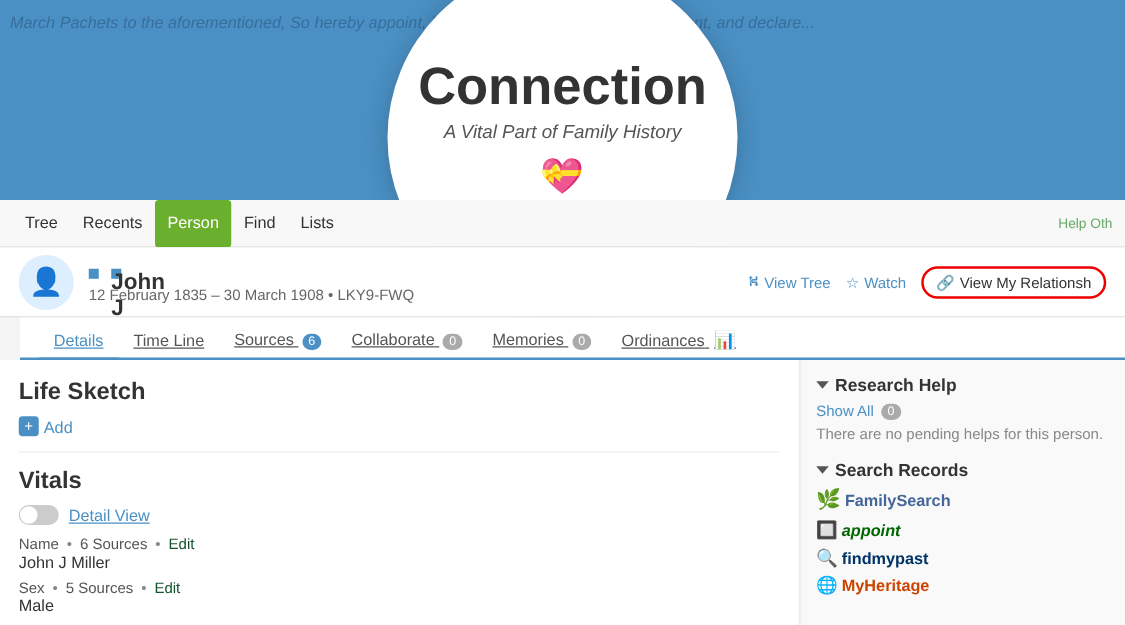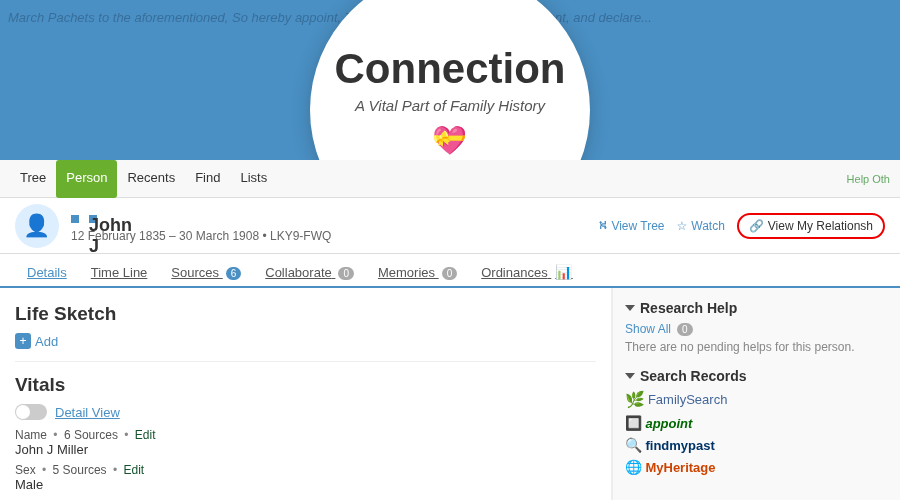--- a/index.html
+++ b/index.html
@@ -183,21 +183,21 @@
       cursor: pointer;
       display: flex;
       align-items: center;
       gap: 4px;
     }
 
     
     .tab-bar {
       position: absolute;
       top: 254px;
-      left: 0; right: 0;
+      left: 16px; right: 0;
       height: 34px;
       background: white;
       border-bottom: 2px solid #4a90c4;
       display: flex;
       align-items: flex-end;
       padding: 0 15px;
       z-index: 20;
     }
     .tab {
       padding: 6px 12px;
@@ -325,21 +325,21 @@
       text-decoration: none;
       margin-top: 36px;
     }
     .field-value {
       font-size: 13px;
       color: #333;
     }
 
     
     .right-panel {
-      width: 288px;
+      width: 260px;
       background: #f9f9f9;
       padding: 12px;
       overflow: hidden;
       border-left: 1px solid #eee;
     }
     .right-section {
       margin-bottom: 14px;
     }
     .right-section-header {
       display: flex;
@@ -424,22 +424,22 @@
 
     <rect x="148" y="270" width="24" height="50" rx="5" fill="#bbb"></rect>
 
     <rect x="65" y="316" width="190" height="8" fill="#999"></rect>
     <rect x="55" y="312" width="210" height="6" fill="#999"></rect>
   </svg>
 </div>
 
 <div class="nav-bar">
   <div class="nav-item">Tree</div>
+  <div class="nav-item">Recents</div>
   <div class="nav-item active">Person</div>
-  <div class="nav-item">Recents</div>
   <div class="nav-item">Find</div>
   <div class="nav-item">Lists</div>
   <div class="nav-spacer"></div>
   <div class="nav-help">Help Oth</div>
 </div>
 
 <div class="person-bar">
   <div class="person-avatar">👤</div>
   <div class="person-info">
     <div class="person-name">
@@ -546,21 +546,21 @@
     </div>
 
     <div class="right-section">
       <div class="right-section-header">
         <span class="triangle-down"></span>
         <span class="right-section-title">Search Records</span>
       </div>
       <div class="search-source">
         <span style="color:#469;font-size:13px;display:flex;align-items:center;gap:3px;">
           <span style="font-size:16px;">🌿</span>
-          <span style="font-weight:normal;color:#469;">FamilySearch</span>
+          <span style="font-weight:bold;color:#469;">FamilySearch</span>
         </span>
       </div>
       <div class="search-source">
         <span style="font-size:13px;display:flex;align-items:center;gap:3px;">
           <span style="font-size:14px;color:#060;">🔲</span>
           <span style="font-weight:bold;color:#060;font-style:italic;">appoint</span>
         </span>
       </div>
       <div class="search-source">
         <span style="font-size:13px;display:flex;align-items:center;gap:3px;">

